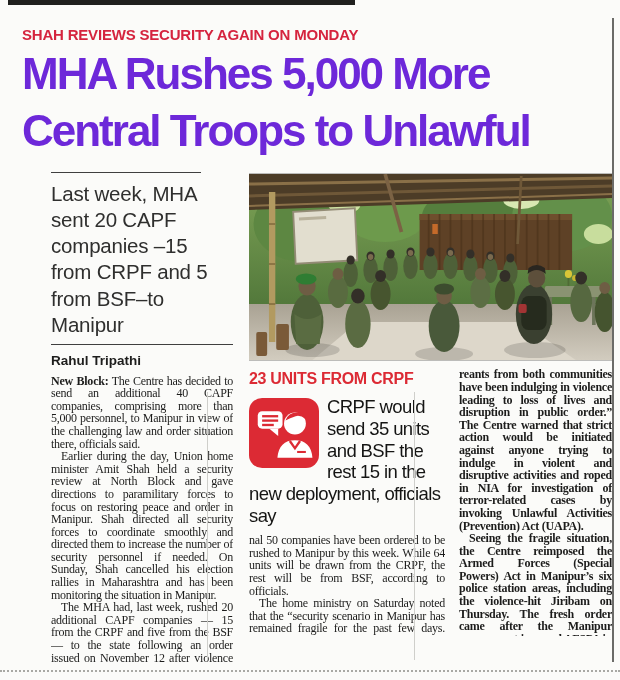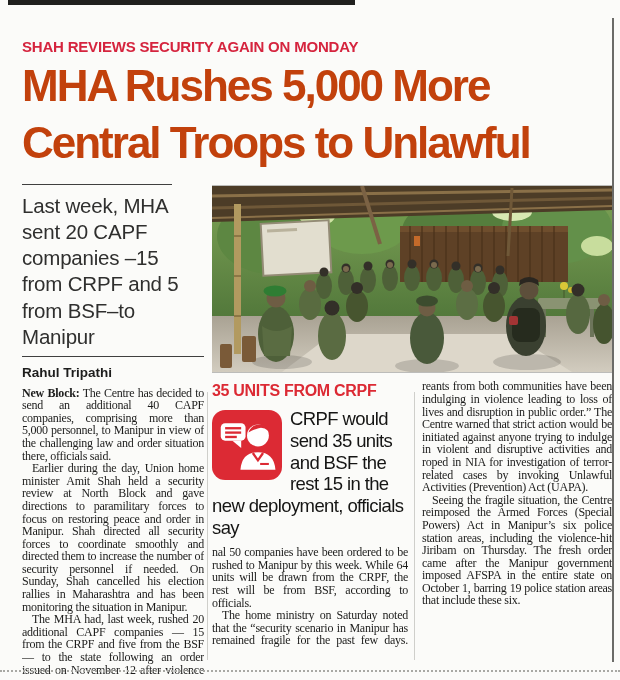--- a/index.html
+++ b/index.html
@@ -2,37 +2,37 @@
 <html><head>
 <meta charset="utf-8">
 <style>
   html,body{margin:0;padding:0;}
   body{
     width:620px;height:680px;overflow:hidden;position:relative;
     background:#fbfbf9;
     font-family:"Liberation Sans",sans-serif;
     -webkit-font-smoothing:antialiased;
   }
-  #page{position:absolute;inset:0;padding:16px 8px 0 22px;box-sizing:border-box;}
+  #page{position:absolute;inset:0;padding:4px 8px 0 22px;box-sizing:border-box;}
 
   
   .top-bar{position:absolute;left:8px;top:0;width:347px;height:5px;background:#20201e;}
   .kicker{
     margin-top:22px;
     font-weight:bold;font-size:15px;letter-spacing:-0.2px;
     color:#d5243e;
   }
   .headline{
     margin-top:3px;
     font-weight:bold;font-size:44px;line-height:1.3;letter-spacing:-2px;
-    color:#c2410c;
-  }
-
-  
-  .content{display:flex;gap:8px;margin-top:13px;}
+    color:#6d28d9;
+  }
+
+  
+  .content{display:flex;gap:16px;margin-top:13px;margin-left:29px;}
   .col1{width:182px;flex:none;overflow:hidden;height:492px;}
   .rightarea{flex:1;min-width:0;overflow:hidden;}
 
   .rule1{border:0;border-top:1.5px solid #3f3f3f;width:150px;margin:0 0 0 0;}
   .rule2{border:0;border-top:1.5px solid #3f3f3f;width:100%;margin:6px 0 0 0;}
   .standfirst{
     margin-top:8px;
     font-size:20.5px;line-height:1.27;letter-spacing:-0.2px;
     color:#2f2f2e;
   }
@@ -52,21 +52,21 @@
   
   .photo-frame{width:100%;height:186px;margin-top:2px;outline:1px solid rgba(0,0,0,.25);}
   .photo-frame svg{display:block;width:100%;height:100%;}
   .caption{
     margin-top:4px;font-weight:bold;font-size:12.5px;letter-spacing:-0.2px;color:#191918;
   }
 
   
   .lower{display:flex;gap:14px;margin-top:8px;}
   .col2{width:196px;flex:none;overflow:hidden;height:268px;}
-  .col3{flex:1;min-width:0;overflow:hidden;height:268px;}
+  .col3{flex:1;min-width:0;overflow:hidden;height:268px;font-weight:bold;}
 
   .subhead{font-weight:bold;font-size:16px;letter-spacing:-0.3px;color:#dc2a34;margin:2px 0 8px 0;}
   .pullquote{overflow:hidden;margin-bottom:8px;}
   .pq-icon{float:left;width:70px;height:70px;margin:2px 8px 2px 0;}
   .pq-text{
     font-weight:normal;font-size:18.5px;line-height:1.17;letter-spacing:-0.6px;color:#151514;
   }
 
   
   .v-rule-right{position:absolute;left:612px;top:18px;height:644px;width:1.5px;background:#6b6b68;}
@@ -239,21 +239,21 @@
             <rect x="30" y="150" width="14" height="26" rx="2"></rect>
             <rect x="8" y="158" width="12" height="24" rx="2"></rect>
           </g>
         </svg>
       </div>
 
 
       <div class="lower">
 
         <div class="col2">
-          <div class="subhead">35 UNITS FROM CRPF</div>
+          <div class="subhead">23 UNITS FROM CRPF</div>
 
           <div class="pullquote">
             <svg class="pq-icon" viewBox="0 0 48 48">
               <rect x="0" y="0" width="48" height="48" rx="9" fill="#dc2a34"></rect>
 
               <rect x="6" y="9" width="17" height="12" rx="3" fill="#ffffff"></rect>
               <path d="M14 21 l6 5 v-5 z" fill="#ffffff"></path>
               <g stroke="#dc2a34" stroke-width="1.6">
                 <line x1="9" y1="12.5" x2="20" y2="12.5"></line>
                 <line x1="9" y1="15.5" x2="20" y2="15.5"></line>

